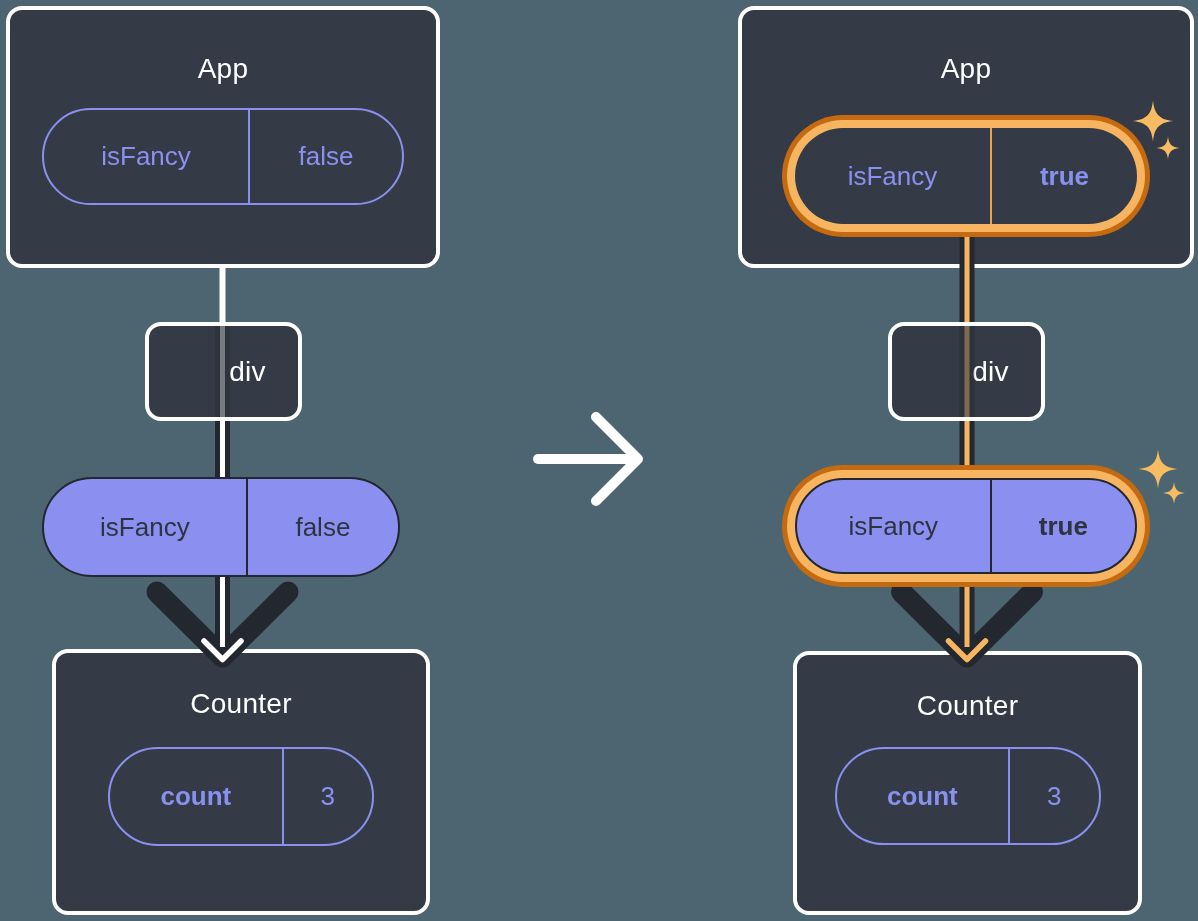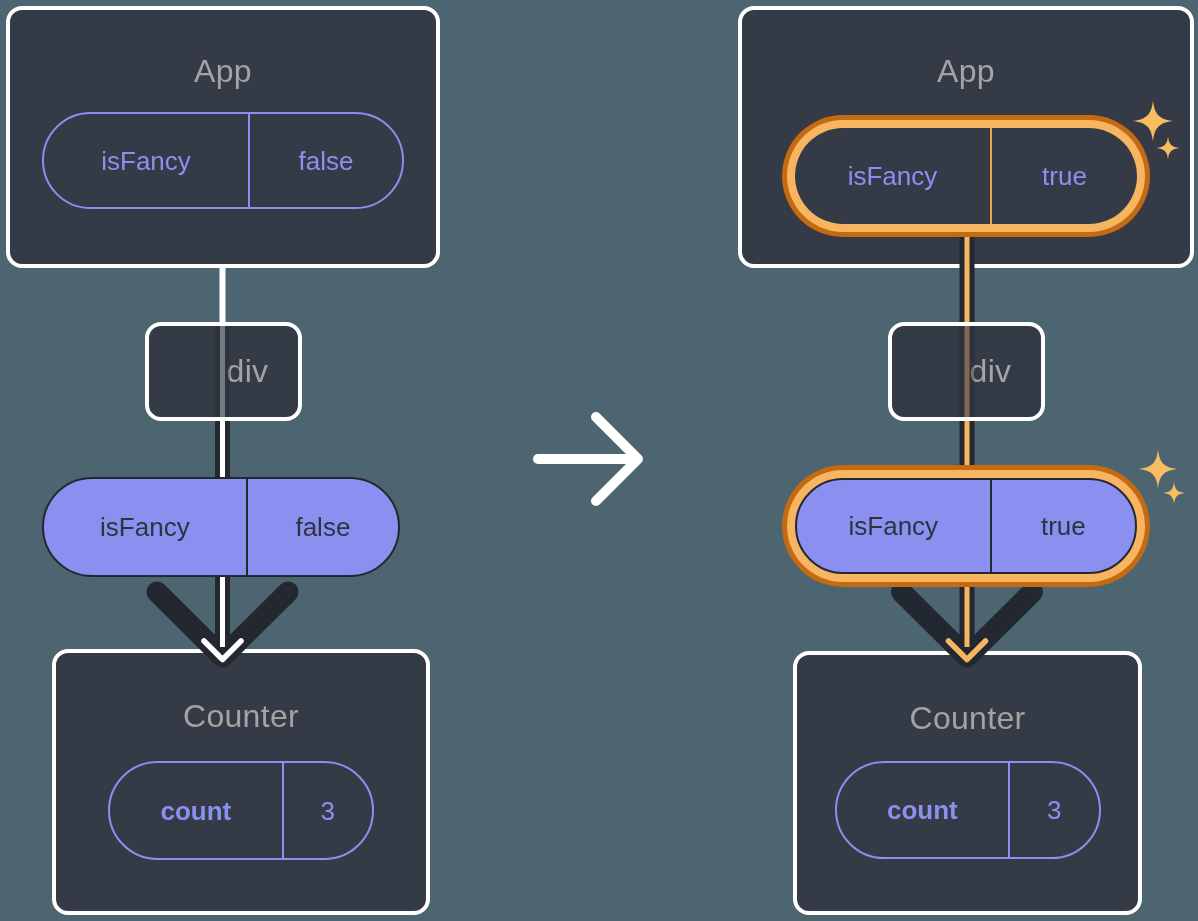--- a/index.html
+++ b/index.html
@@ -8,24 +8,24 @@
     background:#4C6570;
     font-family:"Liberation Sans","DejaVu Sans",sans-serif;
   }
   .abs{position:absolute;}
   .card{
     position:absolute;box-sizing:border-box;
     background:#343B46;border:4px solid #FFFFFF;border-radius:16px;
     display:flex;flex-direction:column;align-items:center;
   }
   .card-title{
-    color:#a3a3a3;font-size:32px;font-weight:500;line-height:1.2;letter-spacing:0.3px;
+    color:#ffffff;font-size:28px;font-weight:500;line-height:1.2;letter-spacing:0.3px;
   }
   .app-title{margin-top:42px;}
-  .counter-title{margin-top:44px;}
+  .counter-title{margin-top:34px;}
   .div-card{justify-content:center;}
   .div-title{margin-top:0;margin-left:48px;}
   
   .pill{
     box-sizing:border-box;display:flex;align-items:stretch;border-radius:62px;
   }
   .pill-outline{
     border:2.5px solid #8A90F0;color:#8A90F0;background:transparent;
   }
   .pill-filled{
@@ -34,21 +34,21 @@
   .seg{
     display:flex;align-items:center;justify-content:center;
     font-size:26px;line-height:1;
   }
   .seg-name{flex:0 0 57%;}
   .seg-name-wide{flex:0 0 65.5%;font-weight:bold;}
   .seg-val{flex:1 1 auto;}
   .divider-purple{border-right:2.5px solid #8A90F0;}
   .divider-dark{border-right:2.5px solid #23272F;}
   .divider-orange{border-right:2px solid #E9A546;}
-  .bold{font-weight:400;text-align:center;}
+  .bold{font-weight:700;text-align:center;}
   .app-pill{width:362px;height:97px;margin-top:22px;}
   .counter-pill{width:266px;height:99px;margin-top:26px;}
   
   .ring1{
     position:absolute;box-sizing:border-box;background:#C46A10;
     border-radius:70px;padding:5px;
   }
   .ring2{
     box-sizing:border-box;background:#F8B561;border-radius:64px;
     padding:8px;width:100%;height:100%;

